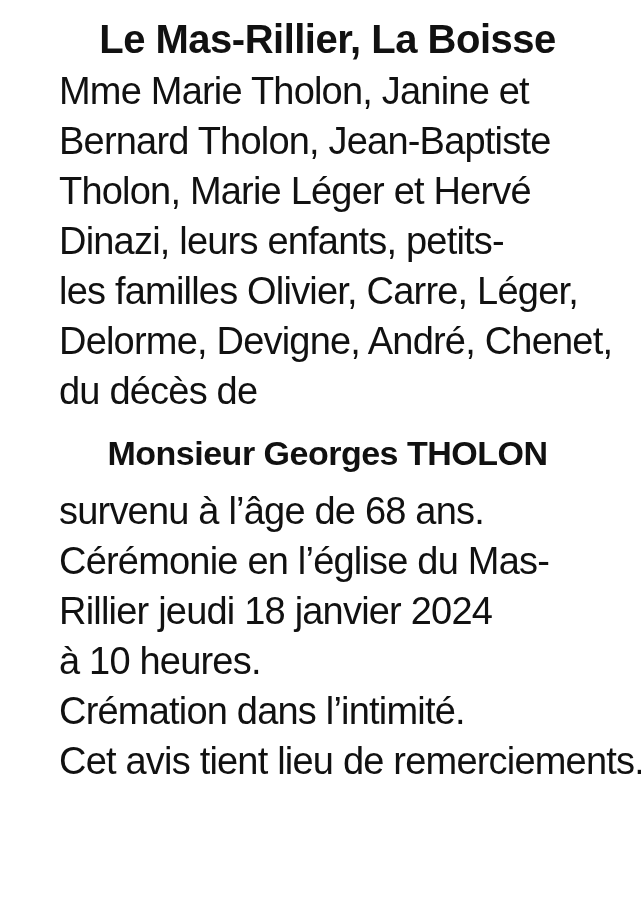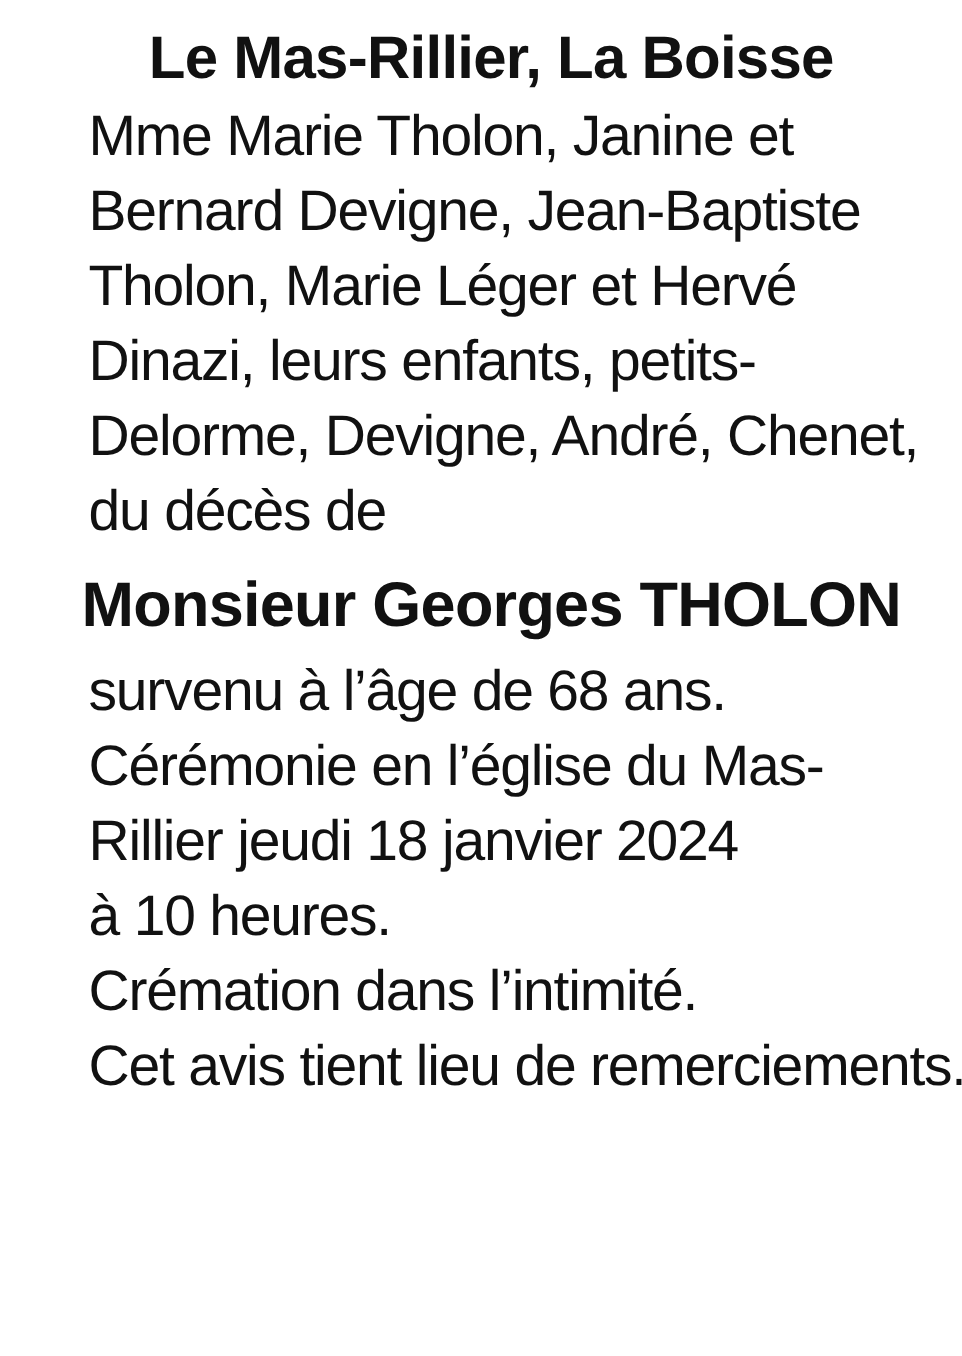--- a/index.html
+++ b/index.html
@@ -28,39 +28,40 @@
       white-space: nowrap;
     }
     .line {
       font-size: 38px;
       line-height: 50px;
       letter-spacing: -0.8px;
       white-space: nowrap;
       margin-left: 37px;
     }
     .deceased-name {
-      font-size: 42px;
+      font-size: 34px;
       line-height: 50px;
       font-weight: bold;
       text-align: center;
       letter-spacing: -0.5px;
       margin: 12px 0 8px 0;
       white-space: nowrap;
     }
   </style>
 </head>
 <body>
 
 <div class="notice">
   <div class="location-header">Le Mas-Rillier, La Boisse</div>
 
   <div class="line">Mme Marie Tholon, Janine et</div>
-  <div class="line">Bernard Devigne, Jean-Baptiste</div>
+  <div class="line">Bernard Tholon, Jean-Baptiste</div>
   <div class="line">Tholon, Marie Léger et Hervé</div>
   <div class="line">Dinazi, leurs enfants, petits-</div>
+  <div class="line">les familles Olivier, Carre, Léger,</div>
   <div class="line">Delorme, Devigne, André, Chenet,</div>
   <div class="line">du décès de</div>
 
   <div class="deceased-name">Monsieur Georges THOLON</div>
 
   <div class="line">survenu à l’âge de 68 ans.</div>
   <div class="line">Cérémonie en l’église du Mas-</div>
   <div class="line">Rillier jeudi 18 janvier 2024</div>
   <div class="line">à 10 heures.</div>
   <div class="line">Crémation dans l’intimité.</div>

